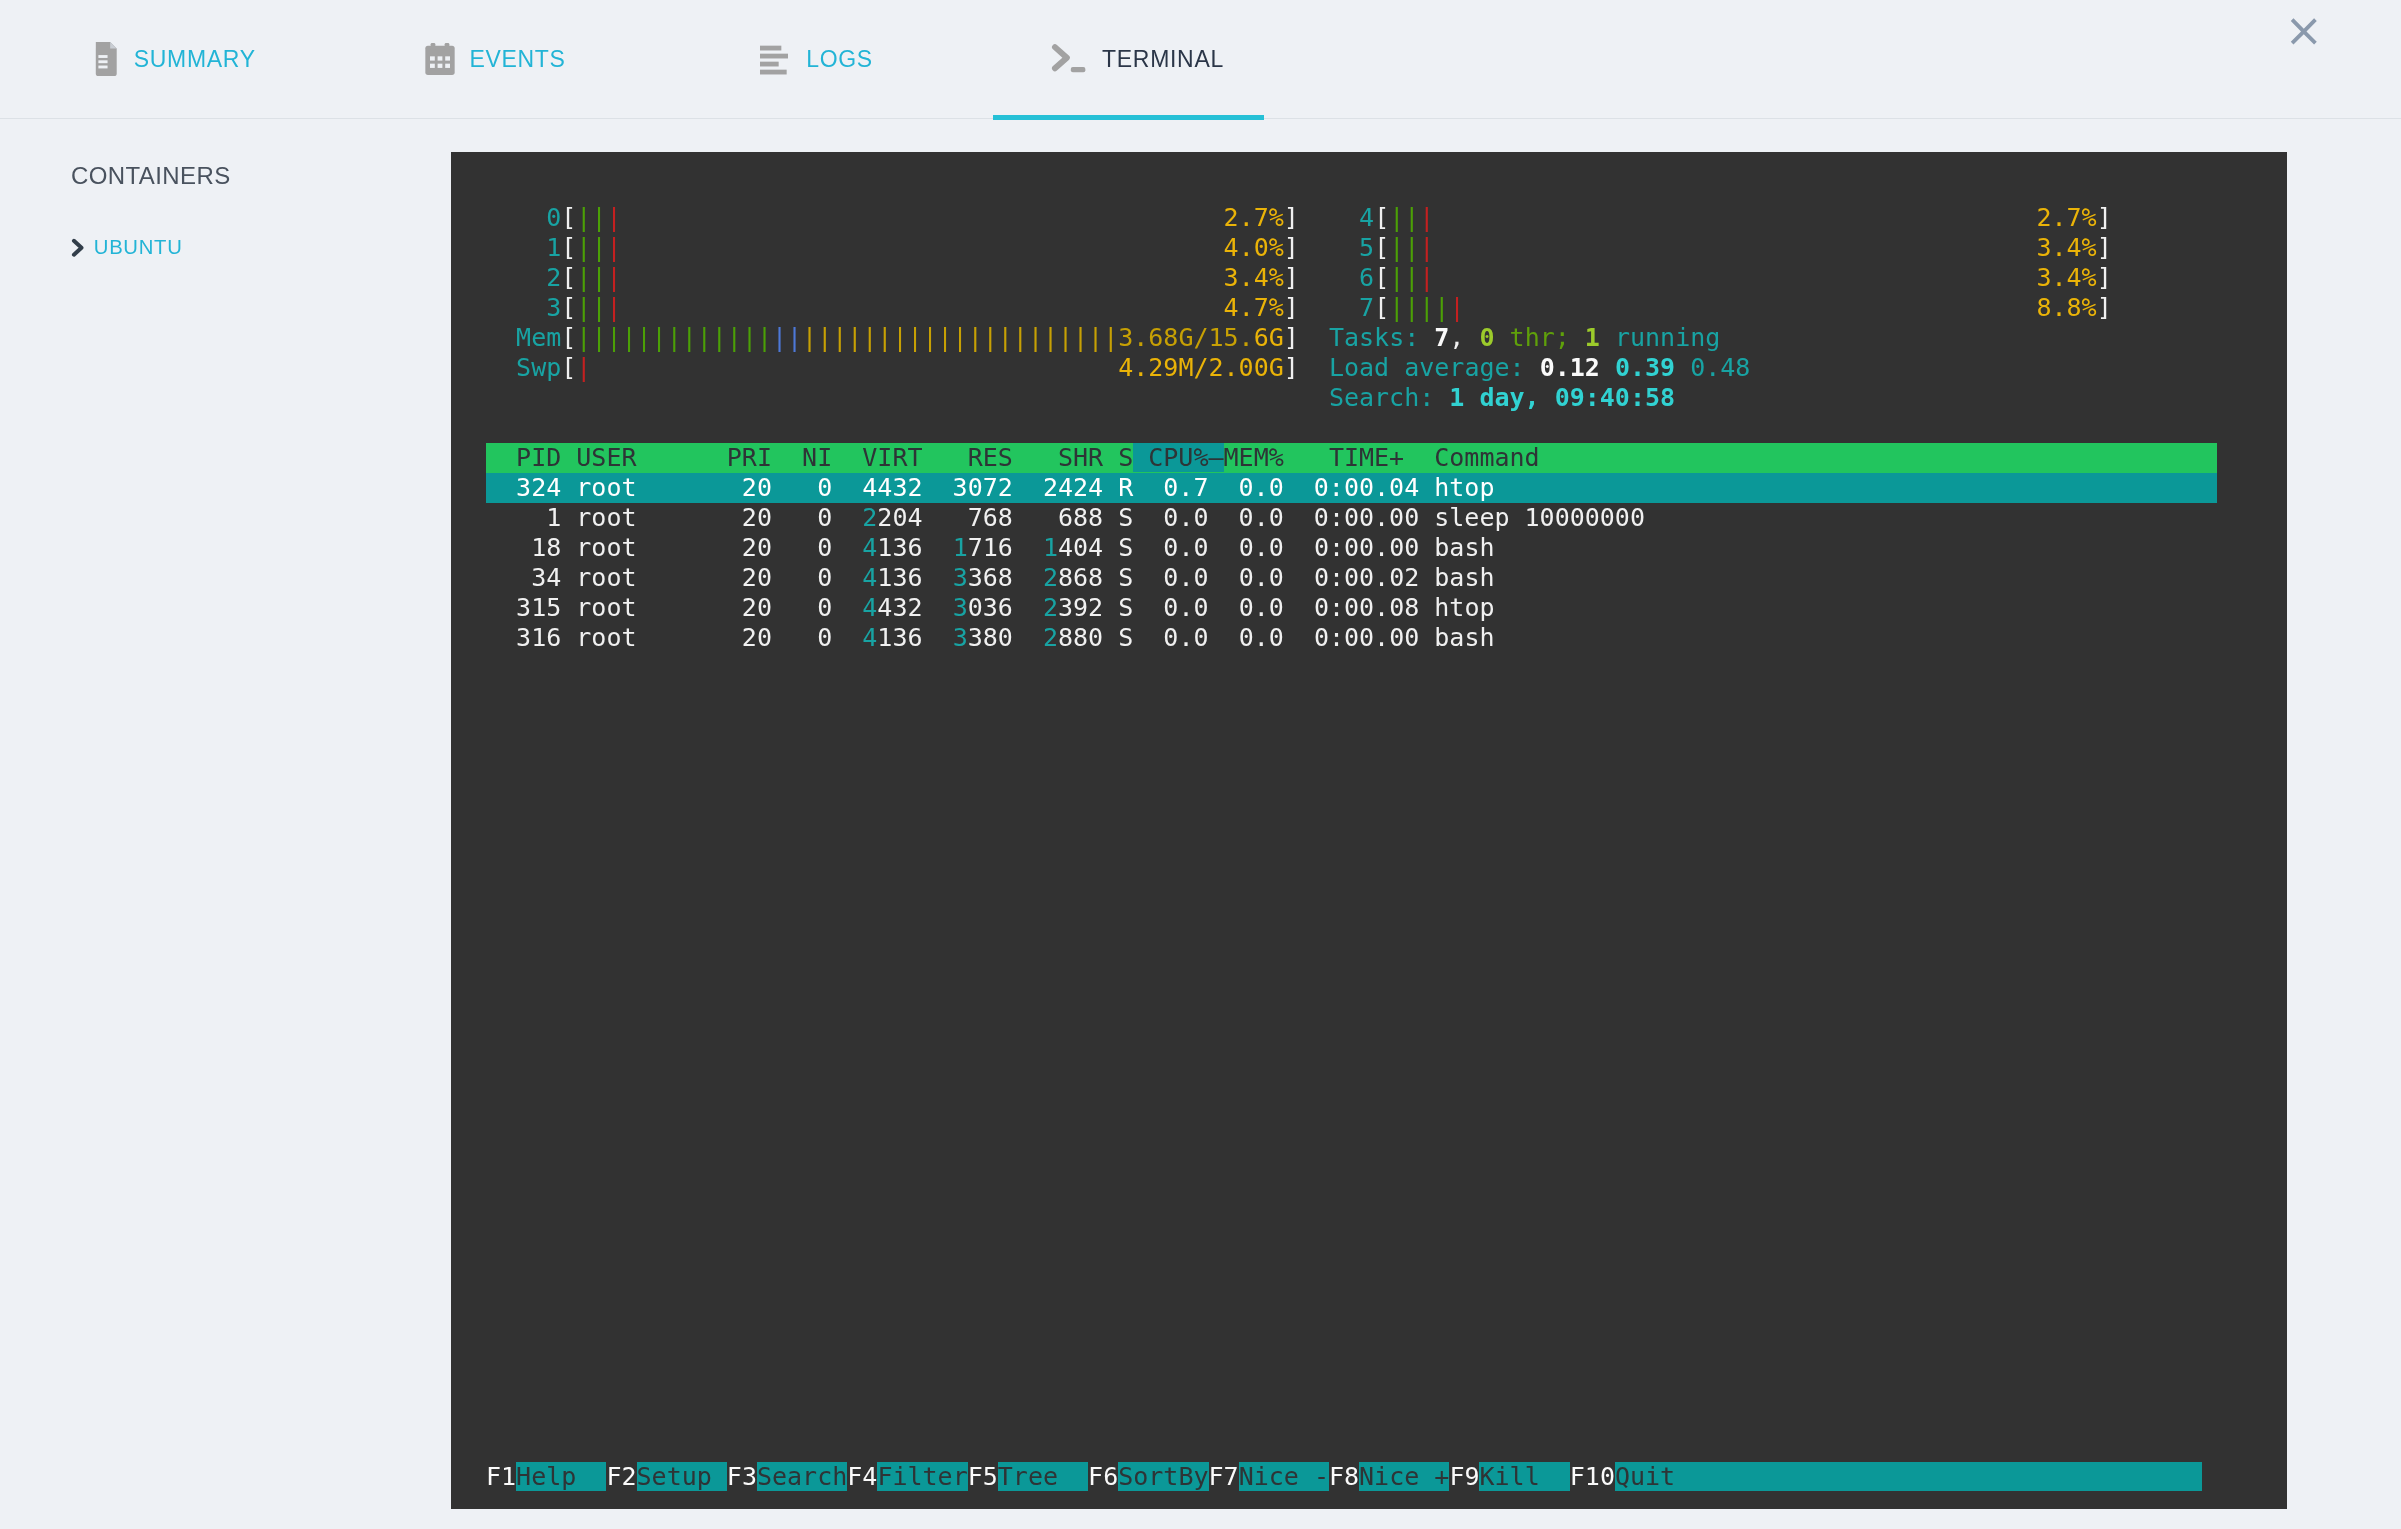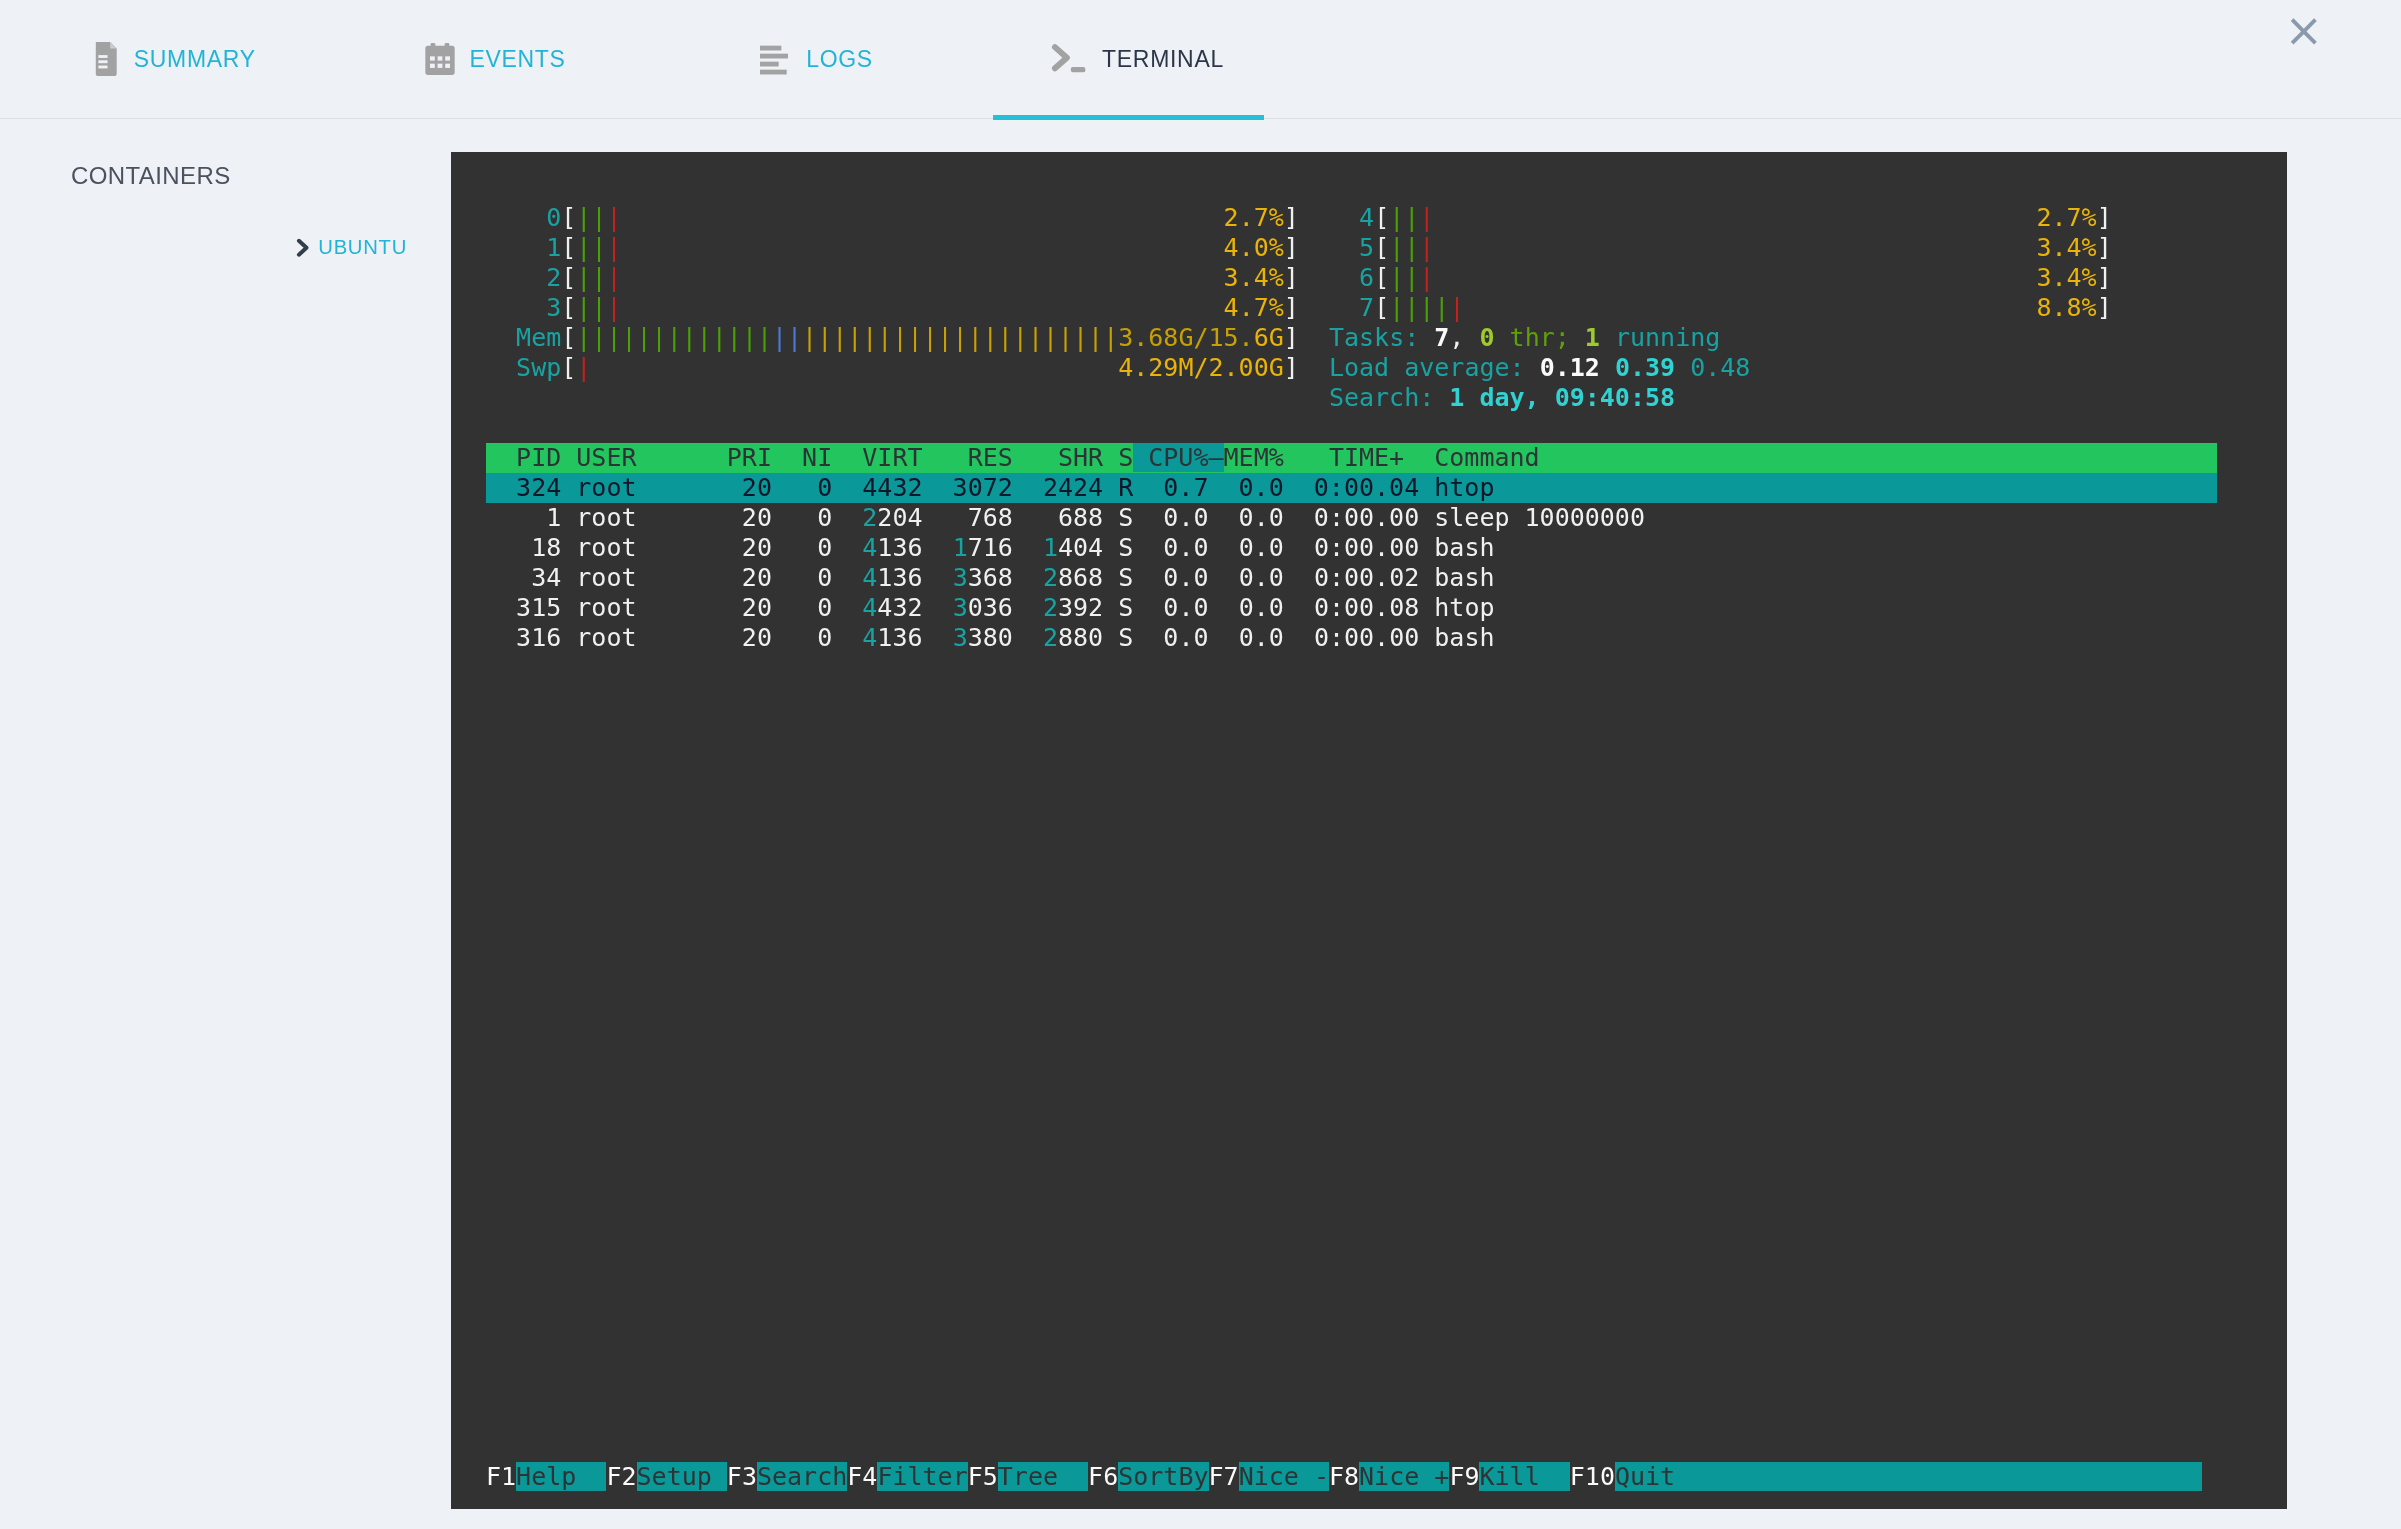--- a/index.html
+++ b/index.html
@@ -26,21 +26,21 @@
   }
   .ticon{display:flex;align-items:center}
   .close-btn{
     position:absolute;right:78px;top:7px;font-size:46px;line-height:46px;
     color:#8a99ac;cursor:pointer;font-family:"DejaVu Sans",sans-serif;
   }
   
   .sidebar{position:absolute;left:71px;top:162px;width:336px}
   .sidebar-title{font-size:24px;color:#49525e;letter-spacing:0.4px}
   .sidebar-item{
-    margin-top:46px;display:flex;align-items:center;gap:8.8px;cursor:pointer;justify-content:flex-end;
+    margin-top:46px;display:flex;align-items:center;gap:8.8px;cursor:pointer;
   }
   .sidebar-item-label{font-size:20.3px;color:#22b4d6;letter-spacing:0.7px}
   
   .terminal{
     position:absolute;left:451px;top:152px;width:1836px;height:1357px;
     background:#323232;
   }
   .screen{position:absolute;left:35px;top:51px}
   .tl,.fnbar{
     font-family:"DejaVu Sans Mono",monospace;font-size:25px;
@@ -57,21 +57,21 @@
   .W{color:#fafafa;font-weight:bold}
   .d{color:#eab308}
   .g{color:#4ba006}
   .G{color:#9ccb2b;font-weight:bold}
   .o{color:#5fa00a}
   .r{color:#c42020}
   .b{color:#4d78d8}
   .y{color:#c7a004}
   .hg{color:#2e3436}
   .hs{color:#2e3436;background:#0b9898}
-  .k{color:#0f172a}
+  .k{color:#ffffff}
   .fk{color:#fafafa;font-weight:normal}
   .fl{color:#2e3436;background:#0b9898}
 </style>
 </head>
 <body>
 
 <div class="topbar">
 
   <div class="tab">
     <span class="ticon">

